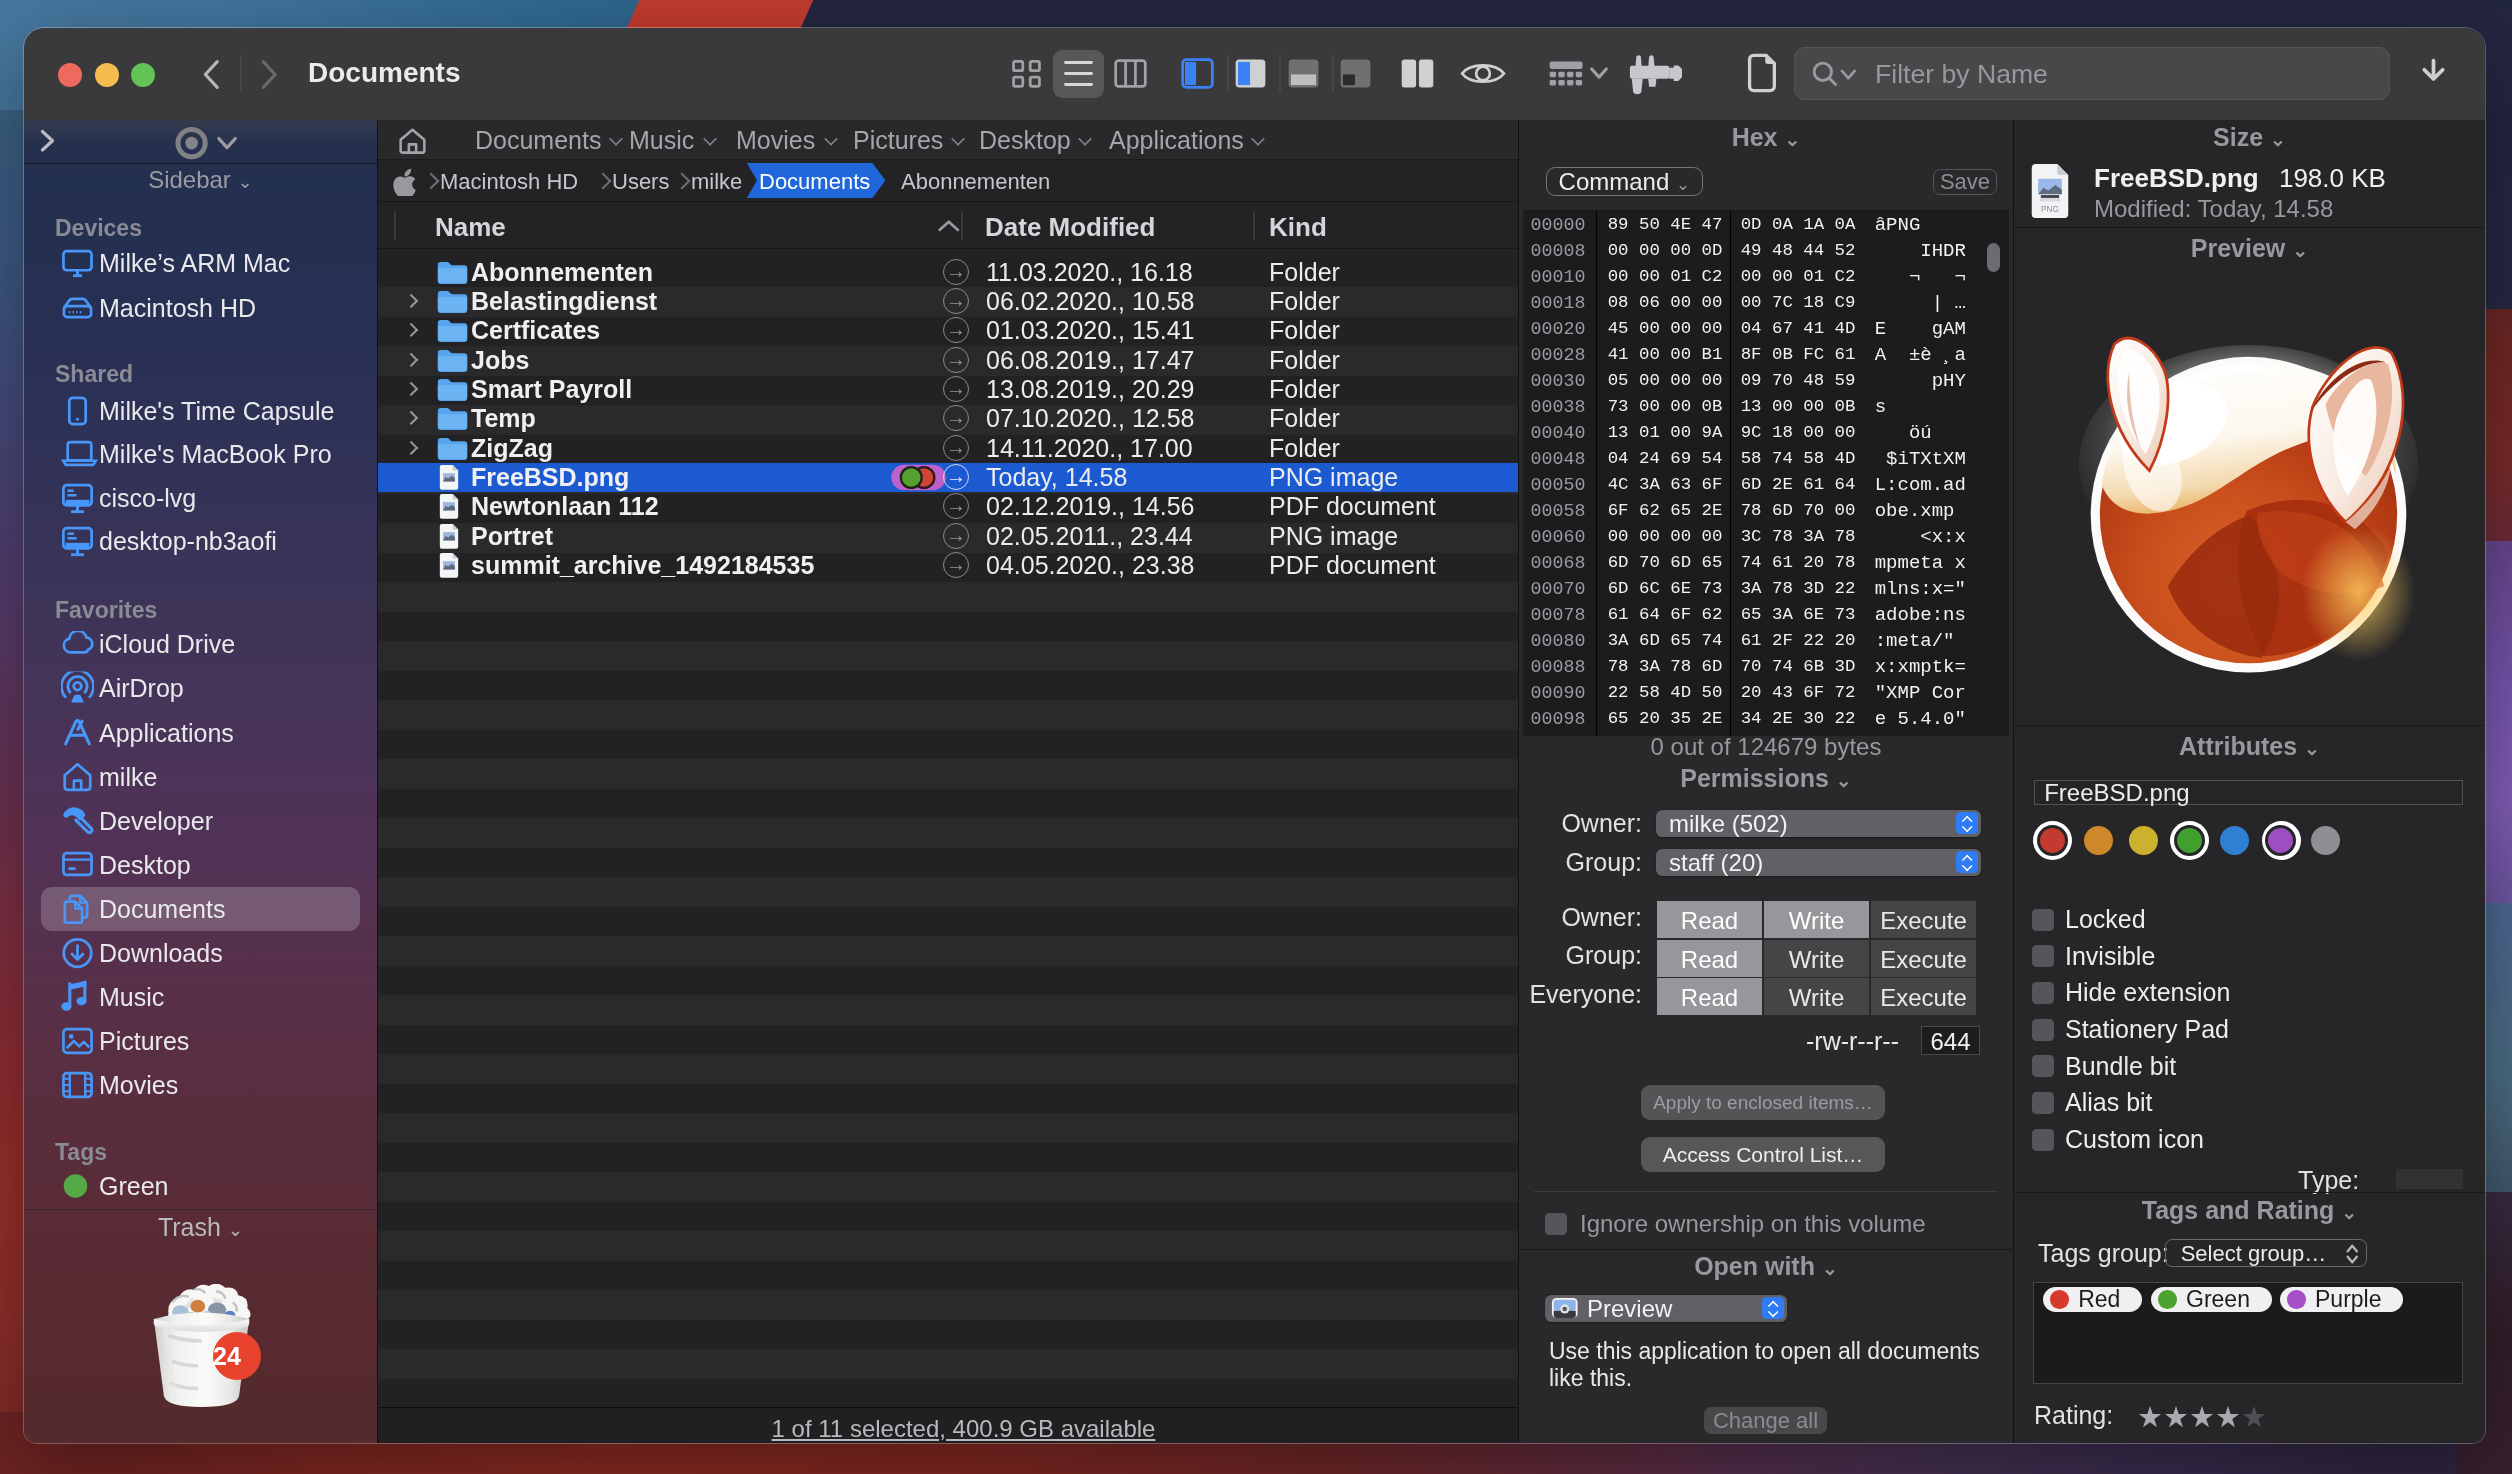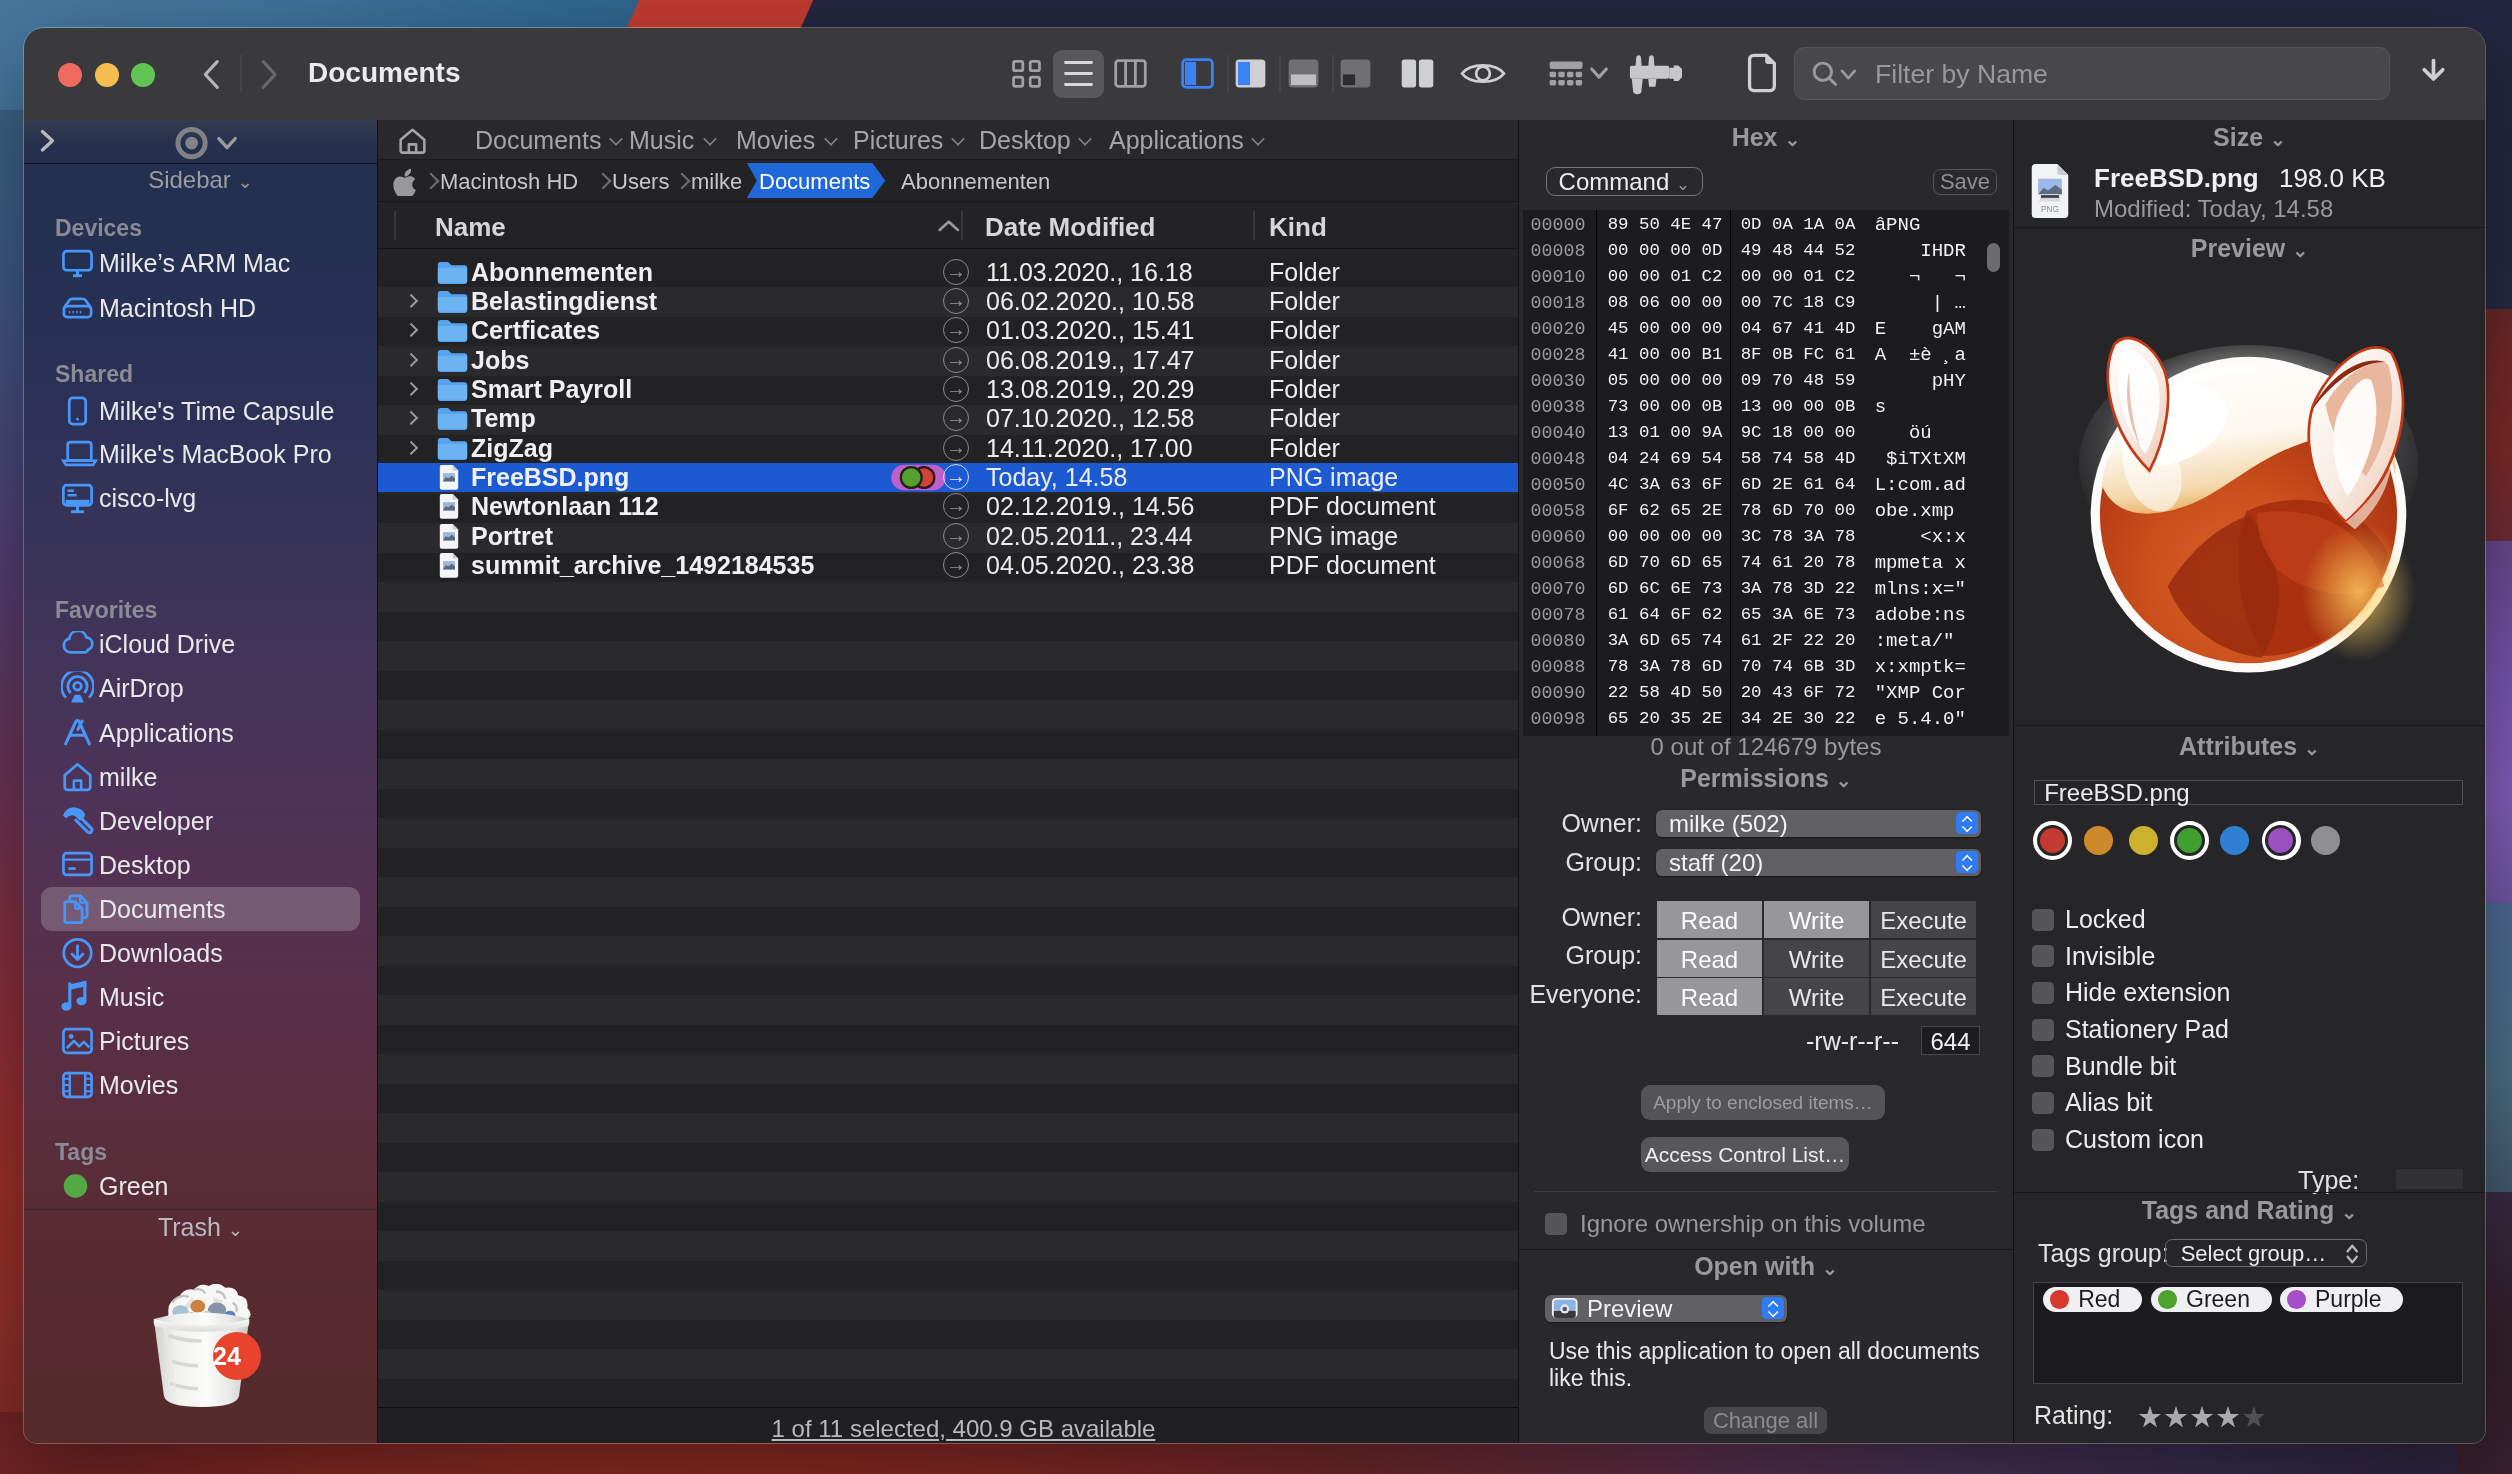--- a/index.html
+++ b/index.html
@@ -243,20 +243,31 @@
     <div class="side-row" style="top:356px;">
         <svg width="33" height="31" viewBox="0 0 36 34">
           <g fill="none" stroke="#4896f8" stroke-width="3">
             <rect x="2.5" y="3" width="31" height="22" rx="3.5"></rect>
             <path d="M7 9 h7 M7 14 h10" stroke-width="2.6"></path>
             <path d="M11 32 h14 M18 25.5 v6" stroke-width="3.2"></path>
           </g>
           <rect x="5" y="19" width="26" height="6" fill="#4896f8"></rect>
         </svg>
         <span class="lbl">cisco-lvg</span>
+      </div>
+    <div class="side-row" style="top:399px;">
+        <svg width="33" height="31" viewBox="0 0 36 34">
+          <g fill="none" stroke="#4896f8" stroke-width="3">
+            <rect x="2.5" y="3" width="31" height="22" rx="3.5"></rect>
+            <path d="M7 9 h7 M7 14 h10" stroke-width="2.6"></path>
+            <path d="M11 32 h14 M18 25.5 v6" stroke-width="3.2"></path>
+          </g>
+          <rect x="5" y="19" width="26" height="6" fill="#4896f8"></rect>
+        </svg>
+        <span class="lbl">desktop-nb3aofi</span>
       </div>
 
     <div class="side-hdr" style="top:477px;">Favorites</div>
     <div class="side-row" style="top:502px;">
         <svg width="35" height="26" viewBox="0 0 38 28">
           <path d="M10 23 a7.5 7.5 0 0 1 -1 -14.8 a9.5 9.5 0 0 1 18.6 -1.4 a7 7 0 0 1 1.6 13.6 q-1 2.6 -3.6 2.6 z" fill="none" stroke="#4896f8" stroke-width="3"></path>
         </svg>
         <span class="lbl">iCloud Drive</span>
       </div>
     <div class="side-row" style="top:546px;">
@@ -715,21 +726,21 @@
       <div class="pcell plight" style="left:137px; top:819px;">Read</div>
       <div class="pcell pdark" style="left:244px; top:819px;">Write</div>
       <div class="pcell pdark" style="left:351px; top:819px;">Execute</div>
       <div class="pcell plight" style="left:137px; top:857px;">Read</div>
       <div class="pcell pdark" style="left:244px; top:857px;">Write</div>
       <div class="pcell pdark" style="left:351px; top:857px;">Execute</div>
     </div>
     <div class="abs" style="left:0; top:907px; width:380px; text-align:right; color:#e8e8ea; font-size:25px;">-rw-r--r--</div>
     <div class="abs" style="left:402px; top:906px; width:59px; height:29px; background:#1d1d1f; border:0.9px solid #48484a; color:#f0f0f2; font-size:24px; text-align:center; line-height:29px;">644</div>
     <div class="abs" style="left:122px; top:965px; width:244px; height:35px; background:#545457; border-radius:9.2px; text-align:center; color:#9c9ca1; font-size:19px; white-space:nowrap; line-height:35px;">Apply to enclosed items…</div>
-    <div class="abs" style="left:122px; top:1017px; width:208px; height:35px; background:#57575a; border-radius:9.2px; text-align:center; color:#ededef; font-size:21px; line-height:35px;">Access Control List…</div>
+    <div class="abs" style="left:122px; top:1017px; width:244px; height:35px; background:#57575a; border-radius:9.2px; text-align:center; color:#ededef; font-size:21px; line-height:35px;">Access Control List…</div>
     <div class="abs" style="left:14.7px; top:1071px; width:463px; height:0.9px; background:#3d3d3f;"></div>
     <div class="abs" style="left:26px; top:1093px; width:22px; height:22px; background:#55555a; border-radius:4.6px;"></div>
     <div class="abs" style="left:61px; top:1090px; color:#98989d; font-size:24px;">Ignore ownership on this volume</div>
     <div class="abs" style="left:0; top:1129px; width:100%; height:1.8px; background:#19191b;"></div>
     <div class="sec-hdr" style="top:1132px;">Open with <span style="font-size:19px;">⌄</span></div>
     <div class="drop" style="left:26px; top:1175px; width:242px;">
       <svg class="abs" style="left:6.4px; top:2.8px;" width="27.5" height="22" viewBox="0 0 30 24">
           <rect x="1" y="1" width="28" height="22" rx="5" fill="#f2f2f4"></rect>
           <rect x="3" y="3" width="24" height="12" rx="3" fill="#8cb4e8"></rect>
           <path d="M3 15 h24 v5 a3 3 0 0 1 -3 3 h-18 a3 3 0 0 1 -3 -3 z" fill="#3a3a3e"></path>

